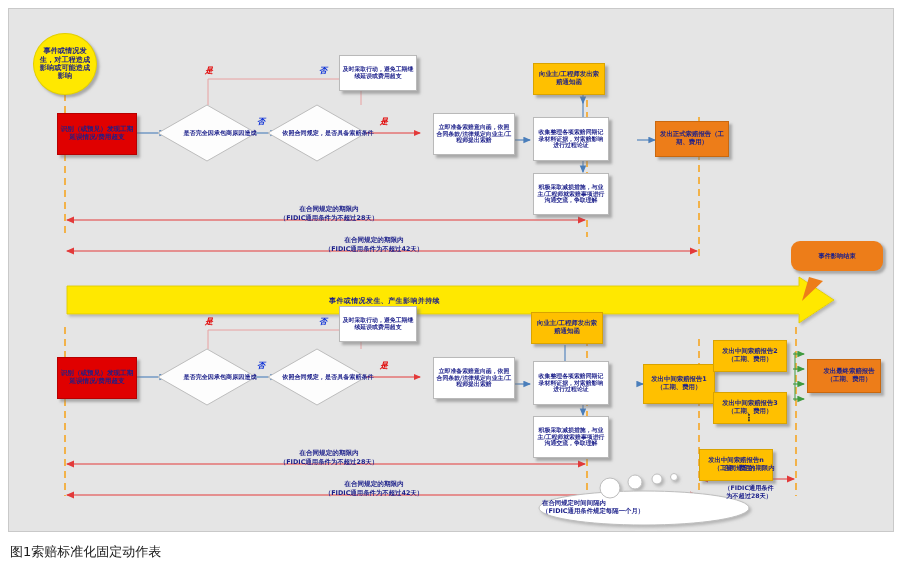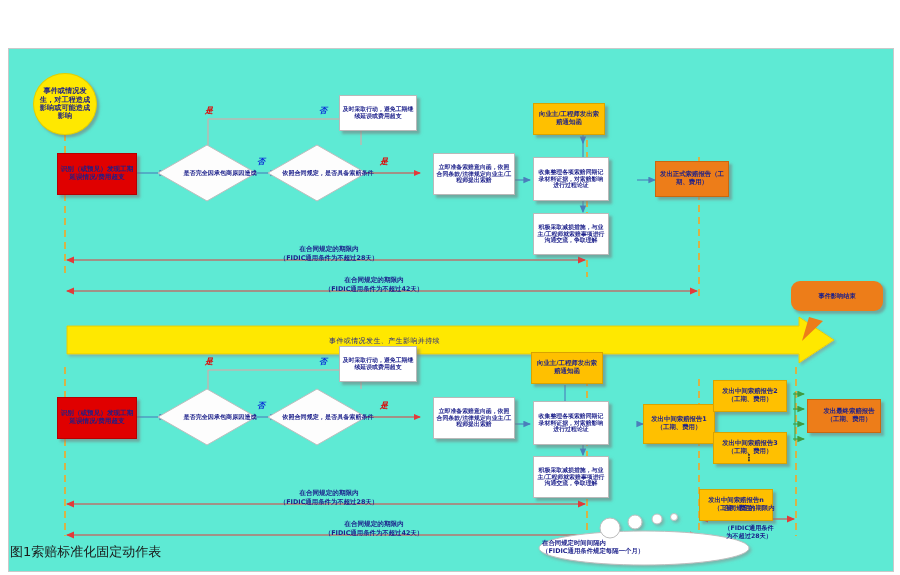--- a/index.html
+++ b/index.html
@@ -1,18 +1,18 @@
 <!DOCTYPE html>
 <html><head>
 <meta charset="utf-8">
 <style>
   html,body{margin:0;padding:0;background:#ffffff;}
   body{font-family:"DejaVu Sans","Liberation Sans",sans-serif;}
   #page{position:relative;width:900px;height:575px;overflow:hidden;background:#fff;}
-  #figure{position:absolute;left:8px;top:8px;width:884px;height:522px;border:1px solid #c9c9c9;background:#5eead4;overflow:hidden;margin-top:40px;}
+  #figure{position:absolute;left:8px;top:8px;width:884px;height:522px;border:1px solid #c9c9c9;background:#e5e5e5;overflow:hidden;}
   .node{position:absolute;box-sizing:border-box;display:flex;align-items:center;justify-content:center;text-align:center;color:#1b1f8a;font-weight:bold;line-height:1.18;}
   .shadow{box-shadow:2.5px 2.5px 2.5px rgba(120,120,120,.55);}
   
   .ellipse{border-radius:50%;background:#ffe800;border:1px solid #e2cf00;font-size:7.2px;padding:4px;}
   
   .redbox{background:#e00000;border:1px solid #b60000;color:#1b1f8a;font-size:6.6px;padding:2px;}
   
   .whitebox{background:#fff;border:1px solid #b9b9b9;font-size:5.9px;padding:2px;color:#1b1f8a;}
   
   .goldbox{background:#ffc000;border:1px solid #d9a300;font-size:6.4px;padding:2px;}
@@ -21,21 +21,21 @@
   
   .diamond{position:absolute;}
   .diamond .dlabel{position:absolute;left:0;top:0;width:100%;height:100%;display:flex;align-items:center;justify-content:center;text-align:center;color:#1b1f8a;font-weight:bold;font-size:6.1px;line-height:1.2;z-index:2;}
   .diamond svg{position:absolute;left:0;top:0;}
   .yn{position:absolute;font-weight:bold;font-size:8px;font-style:italic;}
   .yes{color:#e10000;}
   .no{color:#0a2ed6;}
   .t1{font-size:6.4px;}
   .t2{font-size:6.2px;}
   svg.lay{position:absolute;left:0;top:0;width:884px;height:522px;overflow:visible;pointer-events:none;}
-  .bannertext{position:absolute;color:#1b1f8a;font-weight:normal;font-size:7px;letter-spacing:.4px;}
+  .bannertext{position:absolute;color:#1b1f8a;font-weight:bold;font-size:7px;letter-spacing:.4px;}
   .callout{position:absolute;background:#ed7d19;border-radius:9px;color:#1b1f8a;font-weight:bold;font-size:6.2px;display:flex;align-items:center;justify-content:center;text-align:center;}
   .cloudtext{position:absolute;color:#1b1f8a;font-weight:bold;font-size:6.4px;line-height:1.3;}
   .dots{position:absolute;color:#333;font-size:10px;letter-spacing:0;line-height:.55;text-align:center;font-weight:bold;}
   #caption{position:absolute;left:10px;top:543px;font-size:13px;color:#1a1a1a;font-family:"DejaVu Sans","Liberation Sans",sans-serif;}
   #caption .num{margin-right:0;}
 </style>
 </head>
 <body>
 
 <div id="page">

